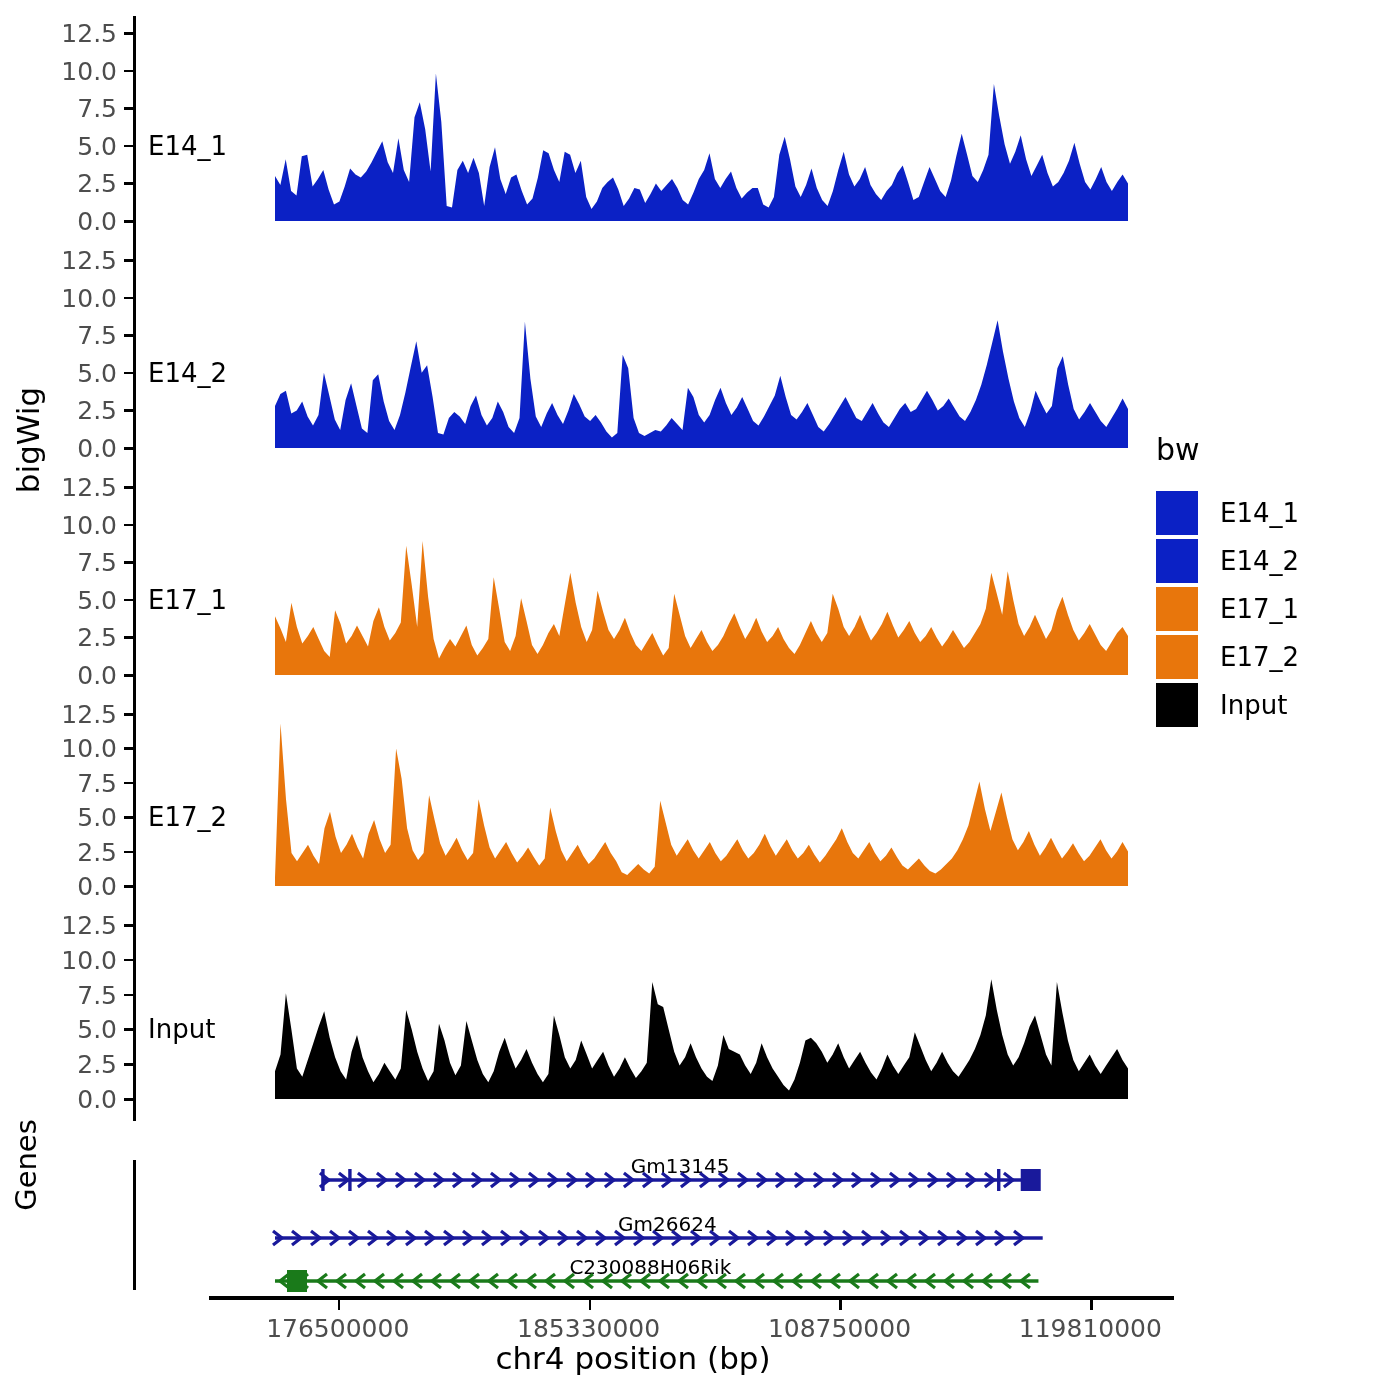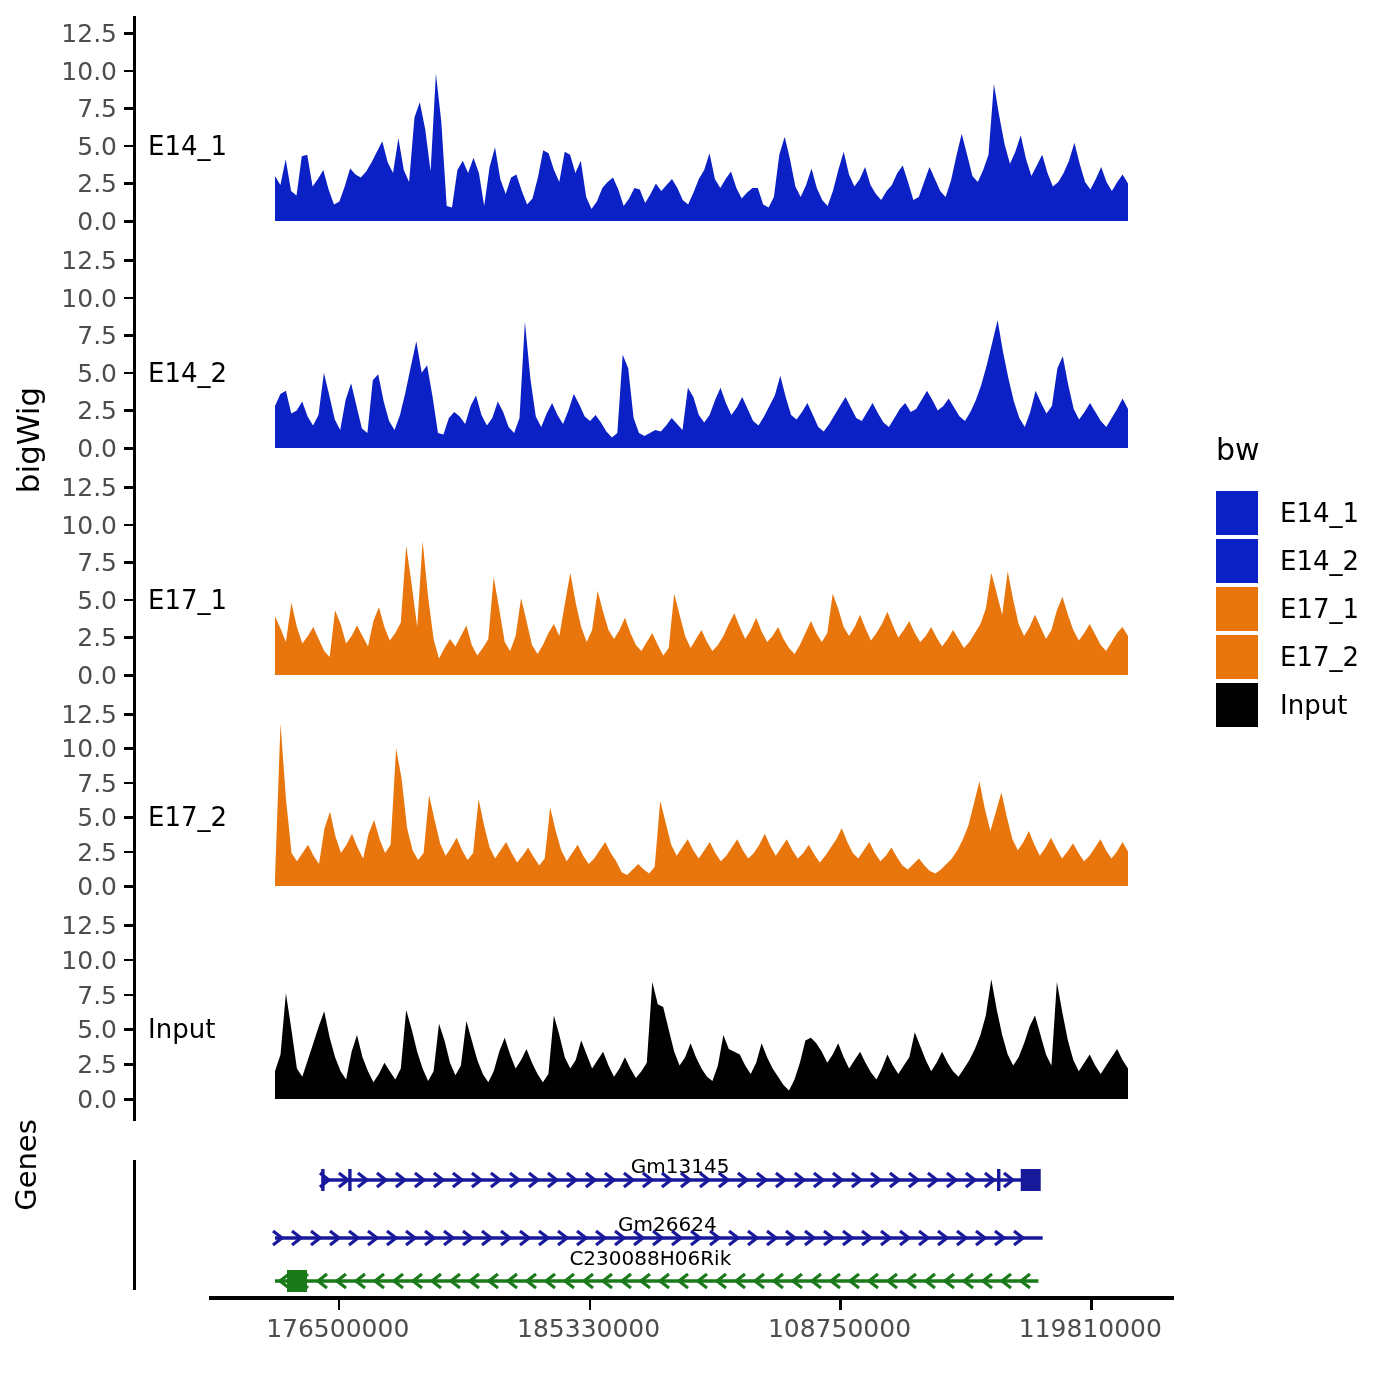--- a/index.html
+++ b/index.html
@@ -89,33 +89,34 @@
     white-space: nowrap;
   }
   .gene-name {
     position: absolute;
     font-size: 20px; color: #000;
     transform: translateX(-50%);
     white-space: nowrap;
   }
 
   
-  #legend { position: absolute; left: 1216px; top: 432px; }
+  #legend { position: absolute; left: 1156px; top: 432px; }
   #legend .ltitle { font-size: 30px; color: #000; margin-bottom: 22px; }
   .lrow { display: flex; align-items: center; height: 48px; }
   .lswatch { width: 42px; height: 44px; margin-right: 22px; }
   .llabel { font-size: 26px; color: #000; }
 </style>
 </head>
 <body>
 
 <div id="root">
 
   <div class="ylab-bigwig">bigWig</div>
   <div class="ylab-genes">Genes</div>
+  <div class="xlab">chr4 position (bp)</div>
 
   <div id="panels">
       <div class="panel" style="top: 16px; height: 227px; width: 1180px;">
         <div class="axisline"></div>
         <div class="tickwrap">
           <div class="tick" style="top: 204px;"></div>
           <div class="ticklab" style="top: 205px;">0.0</div>
           <div class="tick" style="top: 166.4px;"></div>
           <div class="ticklab" style="top: 167.4px;">2.5</div>
           <div class="tick" style="top: 128.8px;"></div>
@@ -216,21 +217,21 @@
           <path d="M 275.0 191.0 L 275.0 163.2 L 280.5 146.5 L 285.9 85.2 L 291.4 121.4 L 296.9 160.4 L 302.3 168.7 L 307.8 152.0 L 313.3 135.3 L 318.7 118.6 L 324.2 103.3 L 329.7 129.8 L 335.1 149.2 L 340.6 163.2 L 346.1 171.5 L 351.6 143.7 L 357.0 127.0 L 362.5 149.2 L 368.0 163.2 L 373.4 174.3 L 378.9 165.9 L 384.4 154.8 L 389.8 163.2 L 395.3 171.5 L 400.8 160.4 L 406.2 101.9 L 411.7 121.4 L 417.2 143.7 L 422.6 160.4 L 428.1 172.9 L 433.6 163.2 L 439.0 115.8 L 444.5 132.5 L 450.0 154.8 L 455.4 167.3 L 460.9 157.6 L 466.4 113.0 L 471.8 132.5 L 477.3 152.0 L 482.8 165.9 L 488.3 174.3 L 493.7 163.2 L 499.2 143.7 L 504.7 129.8 L 510.1 146.5 L 515.6 160.4 L 521.1 152.0 L 526.5 140.9 L 532.0 154.8 L 537.5 165.9 L 542.9 174.3 L 548.4 165.9 L 553.9 107.5 L 559.3 127.0 L 564.8 149.2 L 570.3 160.4 L 575.7 152.0 L 581.2 132.5 L 586.7 146.5 L 592.1 160.4 L 597.6 152.0 L 603.1 143.7 L 608.5 157.6 L 614.0 168.7 L 619.5 160.4 L 624.9 149.2 L 630.4 160.4 L 635.9 170.1 L 641.4 163.2 L 646.8 154.8 L 652.3 74.1 L 657.8 96.3 L 663.2 99.1 L 668.7 121.4 L 674.2 143.7 L 679.6 157.6 L 685.1 149.2 L 690.6 135.3 L 696.0 149.2 L 701.5 160.4 L 707.0 168.7 L 712.4 172.9 L 717.9 157.6 L 723.4 127.0 L 728.8 140.9 L 734.3 143.7 L 739.8 146.5 L 745.2 157.6 L 750.7 165.9 L 756.2 154.8 L 761.6 135.3 L 767.1 149.2 L 772.6 160.4 L 778.1 168.7 L 783.5 177.1 L 789.0 182.6 L 794.5 171.5 L 799.9 154.8 L 805.4 132.5 L 810.9 129.8 L 816.3 135.3 L 821.8 143.7 L 827.3 154.8 L 832.7 146.5 L 838.2 135.3 L 843.7 149.2 L 849.1 160.4 L 854.6 152.0 L 860.1 143.7 L 865.5 154.8 L 871.0 164.6 L 876.5 171.5 L 881.9 160.4 L 887.4 146.5 L 892.9 157.6 L 898.3 165.9 L 903.8 157.6 L 909.3 149.2 L 914.8 124.2 L 920.2 138.1 L 925.7 152.0 L 931.2 163.2 L 936.6 154.8 L 942.1 143.7 L 947.6 154.8 L 953.0 163.2 L 958.5 168.7 L 964.0 160.4 L 969.4 152.0 L 974.9 140.9 L 980.4 127.0 L 985.8 107.5 L 991.3 71.3 L 996.8 101.9 L 1002.2 127.0 L 1007.7 146.5 L 1013.2 157.6 L 1018.6 149.2 L 1024.1 135.3 L 1029.6 118.6 L 1035.0 107.5 L 1040.5 127.0 L 1046.0 146.5 L 1051.4 157.6 L 1056.9 74.1 L 1062.4 104.7 L 1067.9 132.5 L 1073.3 152.0 L 1078.8 163.2 L 1084.3 154.8 L 1089.7 146.5 L 1095.2 157.6 L 1100.7 165.9 L 1106.1 157.6 L 1111.6 149.2 L 1117.1 140.9 L 1122.5 152.0 L 1128.0 160.4 L 1128.0 191.0 Z" fill="#000000" stroke="none"></path>
         </svg>
       </div>
     </div>
 
   <div id="genepanel" style="top: 1148px; width: 1200px; height: 210px;">
     <div class="vline"></div>
     <div class="xaxisline"></div>
   <div class="gene-name" style="left: 680.175px; top: 6px;">Gm13145</div>
       <div class="gene-name" style="left: 667.38px; top: 64px;">Gm26624</div>
-      <div class="gene-name" style="left: 650.32px; top: 98px;">C230088H06Rik</div>
+      <div class="gene-name" style="left: 650.32px; top: 107px;">C230088H06Rik</div>
       <svg width="1200" height="160" style="position: absolute; left: 0px; top: 0px;">
         <g>
           <line x1="321.915" y1="32" x2="1036.729" y2="32" stroke="#19199B" stroke-width="3.4"></line>
           <path d="M 319.915 25 L 328.915 32 L 319.915 39" fill="none" stroke="#19199B" stroke-width="3.2"></path>
           <path d="M 338.915 25 L 347.915 32 L 338.915 39" fill="none" stroke="#19199B" stroke-width="3.2"></path>
           <path d="M 357.915 25 L 366.915 32 L 357.915 39" fill="none" stroke="#19199B" stroke-width="3.2"></path>
           <path d="M 376.915 25 L 385.915 32 L 376.915 39" fill="none" stroke="#19199B" stroke-width="3.2"></path>
           <path d="M 395.915 25 L 404.915 32 L 395.915 39" fill="none" stroke="#19199B" stroke-width="3.2"></path>
           <path d="M 414.915 25 L 423.915 32 L 414.915 39" fill="none" stroke="#19199B" stroke-width="3.2"></path>
           <path d="M 433.915 25 L 442.915 32 L 433.915 39" fill="none" stroke="#19199B" stroke-width="3.2"></path>

